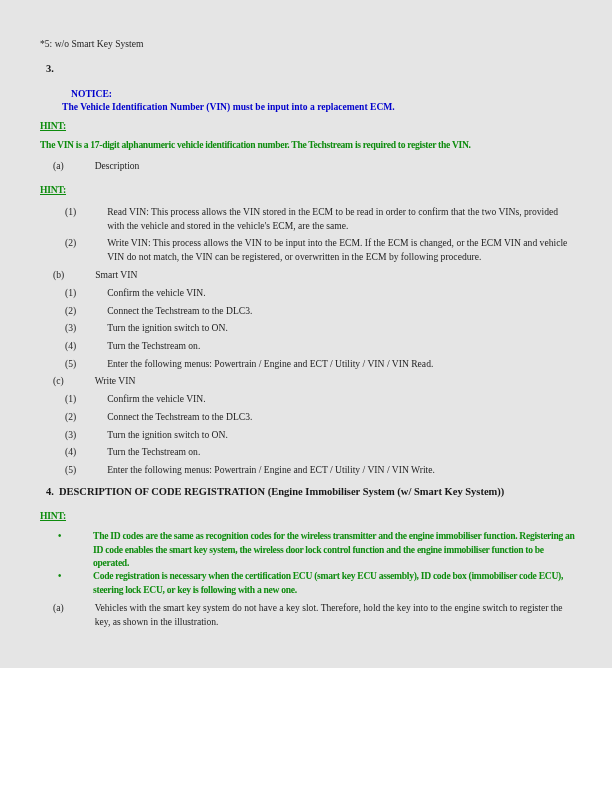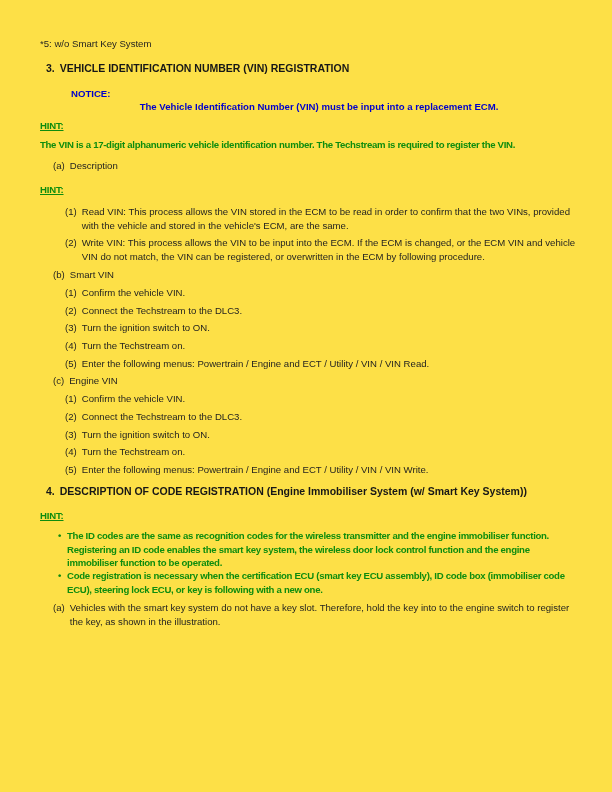--- a/index.html
+++ b/index.html
@@ -1,63 +1,62 @@
 <!DOCTYPE html>
 <html><head>
 <meta charset="utf-8">
 <style>
   html,body{margin:0;padding:0;background:#ffffff;}
   .page{
     position:relative;
-    width:612px;height:792px;
+    width:612px;height:668px;
     box-sizing:border-box;
     padding:37px 36px 0 40px;
-    background:#fde047;
-    font-family:Liberation Sans, sans-serif;
+    background:#e5e5e5;
+    font-family:Liberation Serif, serif;
     font-size:9.6px;
     line-height:13.4px;
     color:#1f1f1f;
     overflow:hidden;
   }
   .nowrap{white-space:nowrap;}
   .blue{color:#0000CC;font-weight:bold;padding-left:20px;}
   .green{color:#0E8C0E;font-weight:bold;letter-spacing:-0.3px;}
   .hint-label{color:#0E8C0E;font-weight:bold;text-decoration:underline;letter-spacing:-0.2px;}
   .heading{display:flex;font-weight:bold;font-size:10.5px;line-height:13.4px;color:#171717;padding-left:6px;}
   .h-num{white-space:pre;margin-right:5px;}
   .notice{margin-left:11px;}
-  .notice-body{padding-left:11px;text-align:center;}
+  .notice-body{padding-left:11px;}
   .row{display:flex;}
   .letter{padding-left:13px;}
   .num{padding-left:25px;}
   .bullet-row{padding-left:18px;}
   .marker{flex:0 0 auto;white-space:pre;margin-right:5px;}
   .b-marker{flex:0 0 auto;margin-right:6px;}
-  .rtext{flex:1 1 auto;}
+  .rtext{flex:1 1 auto;margin-left:26px;}
   .mt0{margin-top:0;}
   .mt4{margin-top:4.3px;}
   .mt5{margin-top:5px;}
   .mt6{margin-top:6px;}
   .mt7{margin-top:7px;}
   .mt8{margin-top:8px;}
   .mt9{margin-top:9px;}
   .mt10{margin-top:10px;}
   .mt11{margin-top:11px;}
   .mt12{margin-top:12px;}
 </style>
 </head>
 <body>
 
 <div class="page">
 
   <div class="footnote">*5: w/o Smart Key System</div>
 
   <div class="heading mt12">
     <span class="h-num">3.</span>
-    <span class="h-text">VEHICLE IDENTIFICATION NUMBER (VIN) REGISTRATION</span>
   </div>
 
   <div class="notice mt11">
     <div class="blue">NOTICE:</div>
     <div class="blue notice-body nowrap">The Vehicle Identification Number (VIN) must be input into a replacement ECM.</div>
   </div>
 
   <div class="hint-label mt5">HINT:</div>
   <div class="green nowrap mt6">The VIN is a 17-digit alphanumeric vehicle identification number. The Techstream is required to register the VIN.</div>
 
@@ -98,21 +97,21 @@
     <span class="marker">(4)</span>
     <span class="rtext nowrap">Turn the Techstream on.</span>
   </div>
   <div class="row num mt4">
     <span class="marker">(5)</span>
     <span class="rtext nowrap">Enter the following menus: Powertrain / Engine and ECT / Utility / VIN / VIN Read.</span>
   </div>
 
   <div class="row letter mt4">
     <span class="marker">(c)</span>
-    <span class="rtext nowrap">Engine VIN</span>
+    <span class="rtext nowrap">Write VIN</span>
   </div>
 
   <div class="row num mt4">
     <span class="marker">(1)</span>
     <span class="rtext nowrap">Confirm the vehicle VIN.</span>
   </div>
   <div class="row num mt4">
     <span class="marker">(2)</span>
     <span class="rtext nowrap">Connect the Techstream to the DLC3.</span>
   </div>

